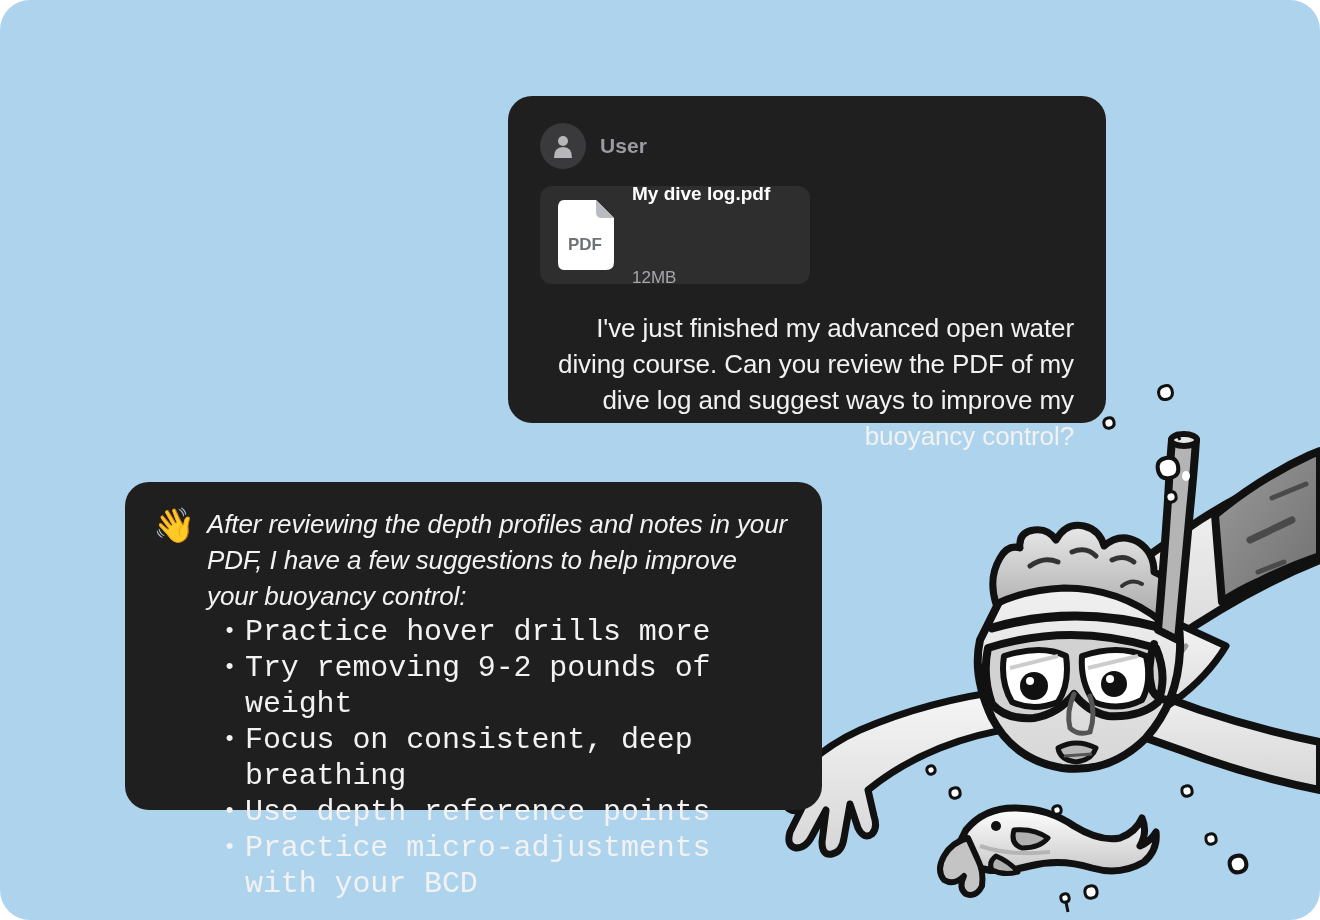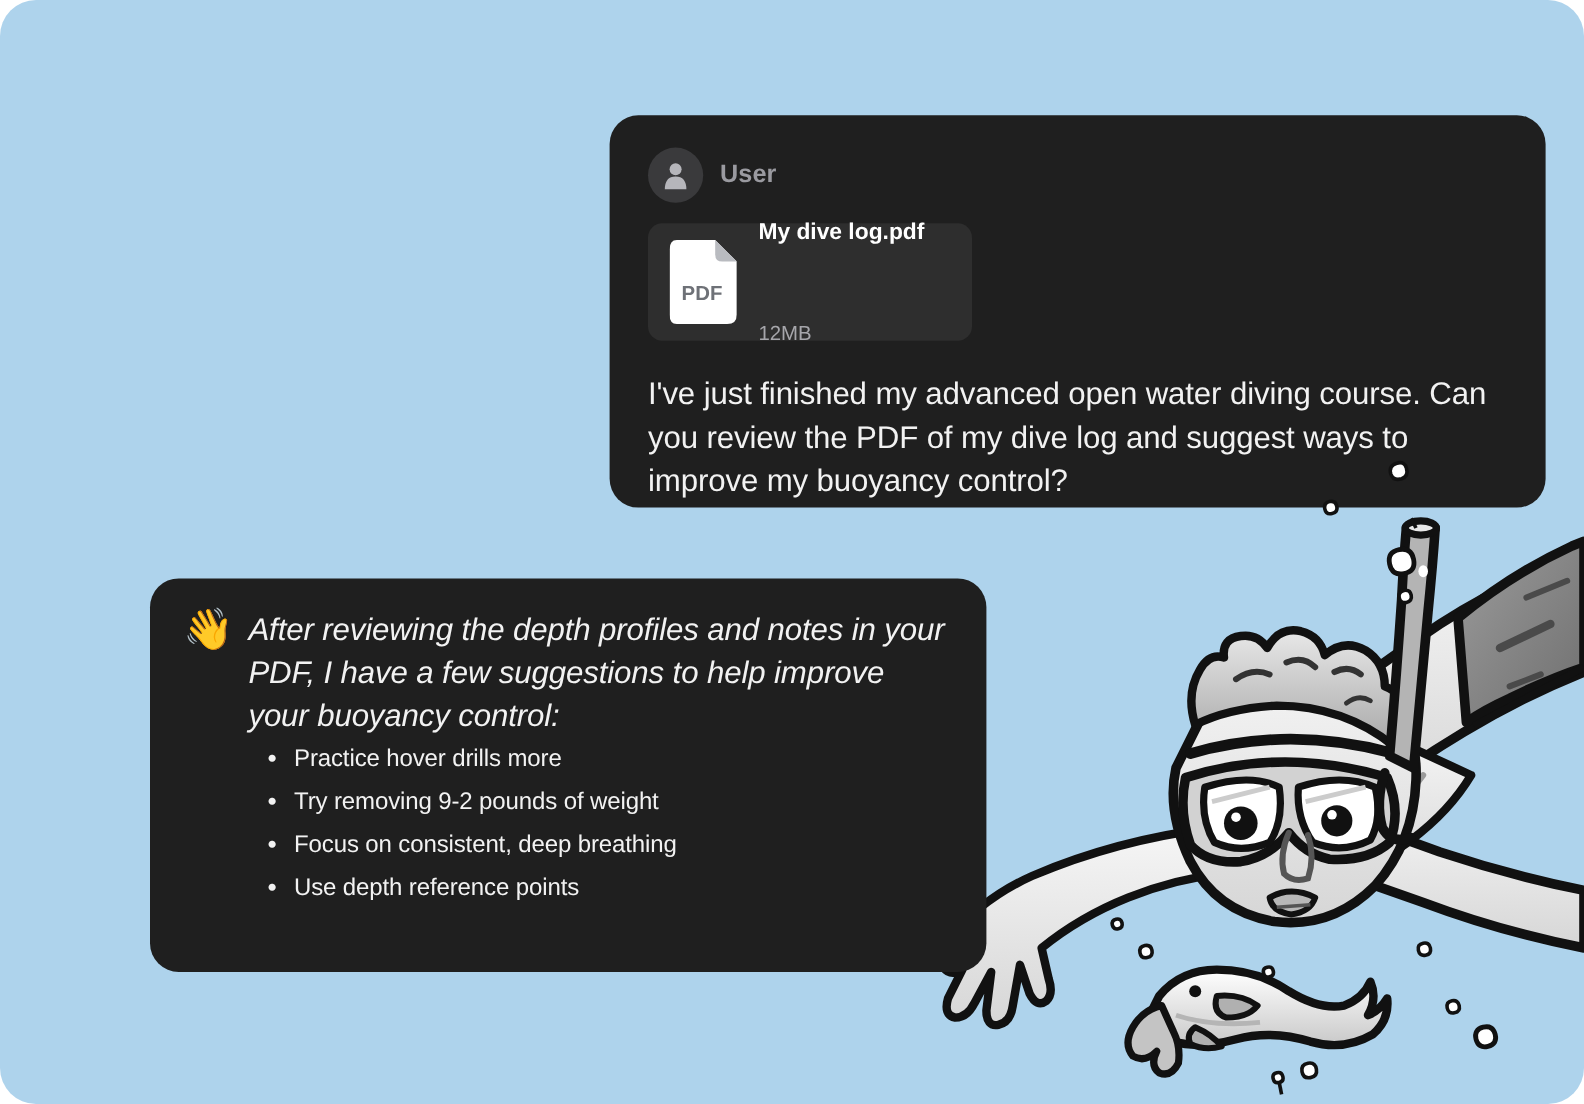--- a/index.html
+++ b/index.html
@@ -36,21 +36,21 @@
     position: absolute;
     background: #1f1f1f;
     border-radius: 24px;
     box-sizing: border-box;
   }
 
   
   #user-bubble {
     left: 508px;
     top: 96px;
-    width: 780px;
+    width: 598px;
     height: 327px;
     padding: 24px 32px 28px 32px;
   }
 
   .msg-header {
     display: flex;
     align-items: center;
     gap: 14px;
     height: 52px;
   }
@@ -99,20 +99,21 @@
     color: #a6a6ab;
     margin-top: 42px;
   }
 
   .msg-body {
     margin-top: 26px;
     font-size: 26px;
     line-height: 36px;
     color: #f2f2f2;
     letter-spacing: -0.1px;
+    text-align: right;
   }
 
   
   #assistant-bubble {
     left: 125px;
     top: 482px;
     width: 697px;
     height: 328px;
     padding: 24px 30px 24px 28px;
   }
@@ -135,24 +136,25 @@
     letter-spacing: -0.1px;
     font-style: italic;
   }
   .suggestion-list {
     margin: 0;
     padding: 0 0 0 38px;
     list-style: none;
   }
   .suggestion-list li {
     position: relative;
-    font-size: 20px;
+    font-size: 30px;
     line-height: 36px;
     color: #f2f2f2;
     letter-spacing: -0.1px;
+    font-family: Liberation Mono, monospace;
   }
   .suggestion-list li::before {
     content: "\2022";
     position: absolute;
     left: -22px;
     top: 0;
     font-size: 22px;
     line-height: 36px;
     color: #f2f2f2;
   }
@@ -335,20 +337,21 @@
   <div class="bubble" id="assistant-bubble" style="background: rgb(31, 31, 31);">
     <div class="assistant-inner">
       <span class="wave-emoji">👋</span>
       <div class="assistant-text">
         <div class="assistant-intro">After reviewing the depth profiles and notes in your PDF, I have a few suggestions to help improve your buoyancy control:</div>
         <ul class="suggestion-list" id="suggestion-list">
             <li>Practice hover drills more</li>
             <li>Try removing 9-2 pounds of weight</li>
             <li>Focus on consistent, deep breathing</li>
             <li>Use depth reference points</li>
+            <li>Practice micro-adjustments with your BCD</li>
           </ul>
       </div>
     </div>
   </div>
 
   <div id="overlay-bubbles">
     <svg viewBox="0 0 1320 920" xmlns="http://www.w3.org/2000/svg">
       <path d="M1164 386 q 6 -2 8 4 q 2 7 -4 9 q -7 2 -9 -4 q -2 -7 5 -9 Z" fill="#ffffff" stroke="#111111" stroke-width="3"></path>
       <path d="M1108 418 q 5 -1 6 4 q 1 5 -4 6 q -5 1 -6 -4 q -1 -5 4 -6 Z" fill="#ffffff" stroke="#111111" stroke-width="3"></path>
       <path d="M1176 432 l 4 8" stroke="#111111" stroke-width="3" fill="none"></path>

